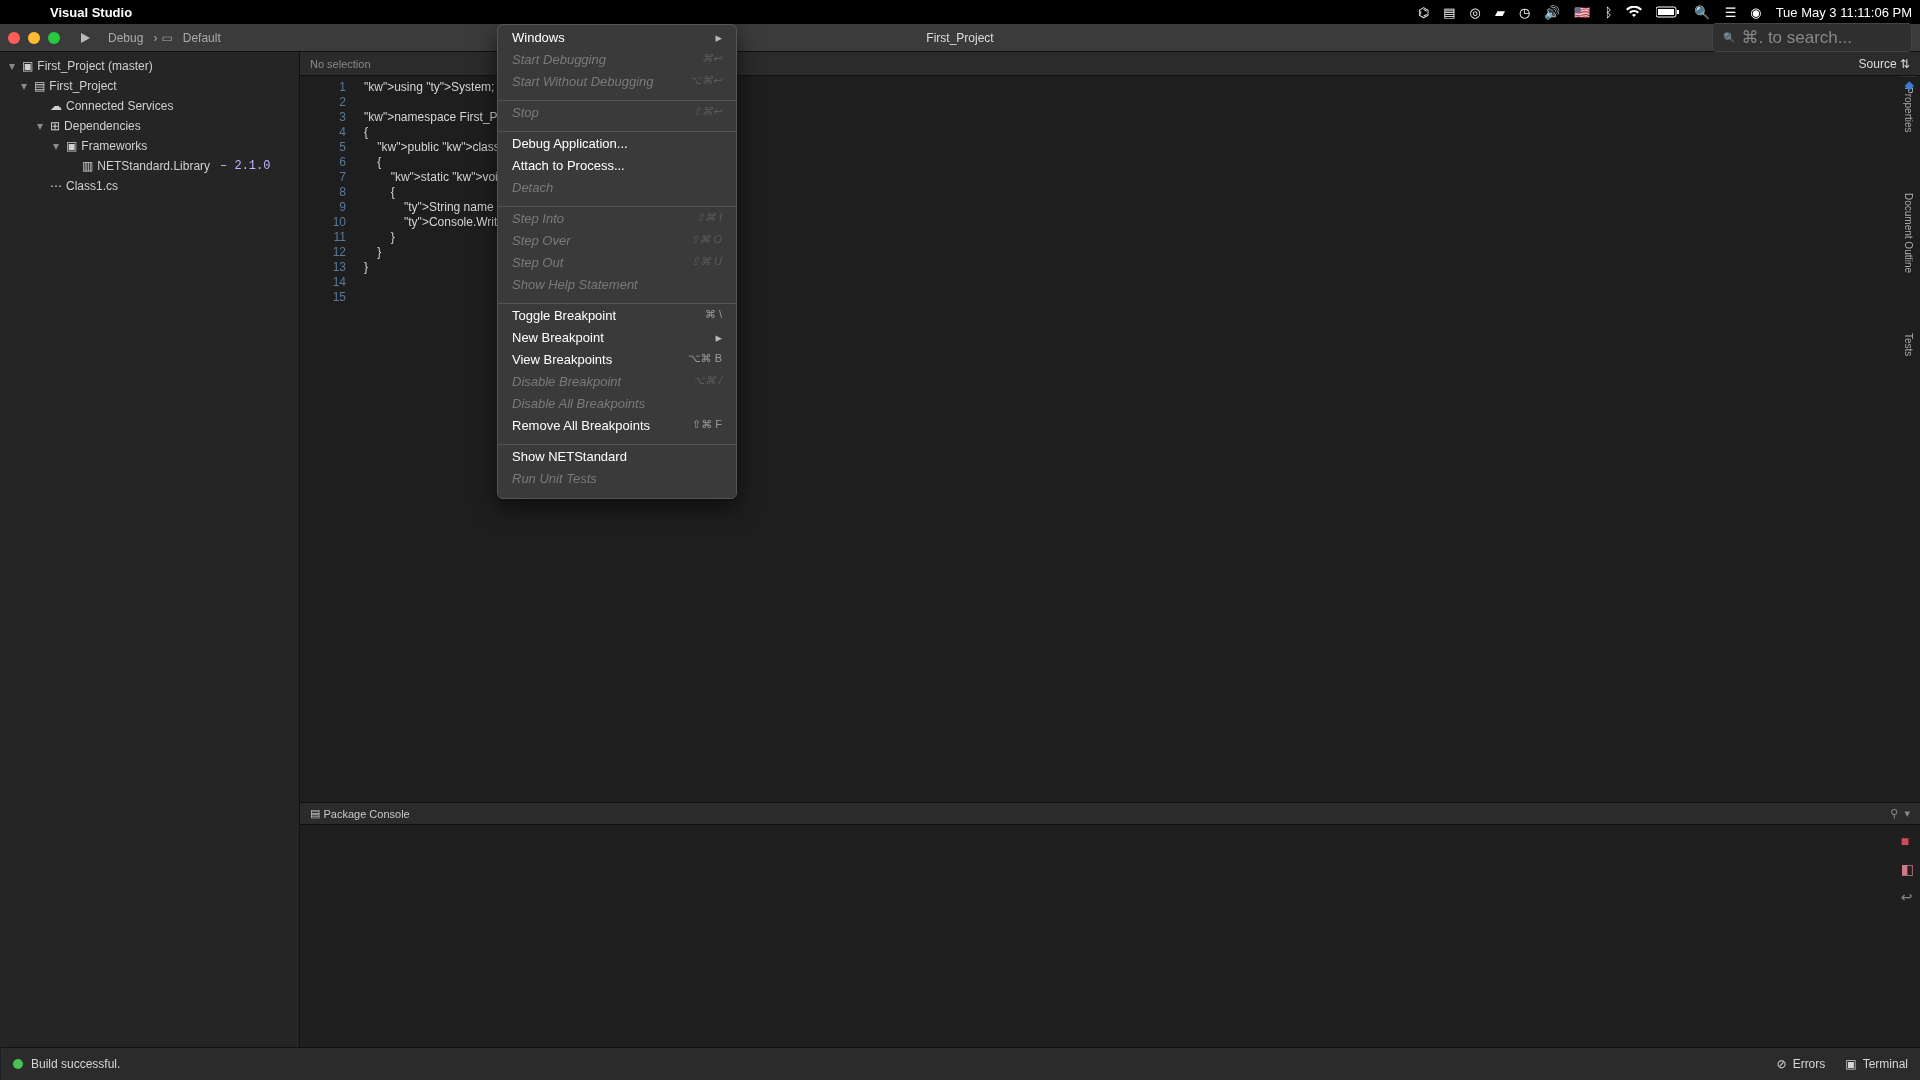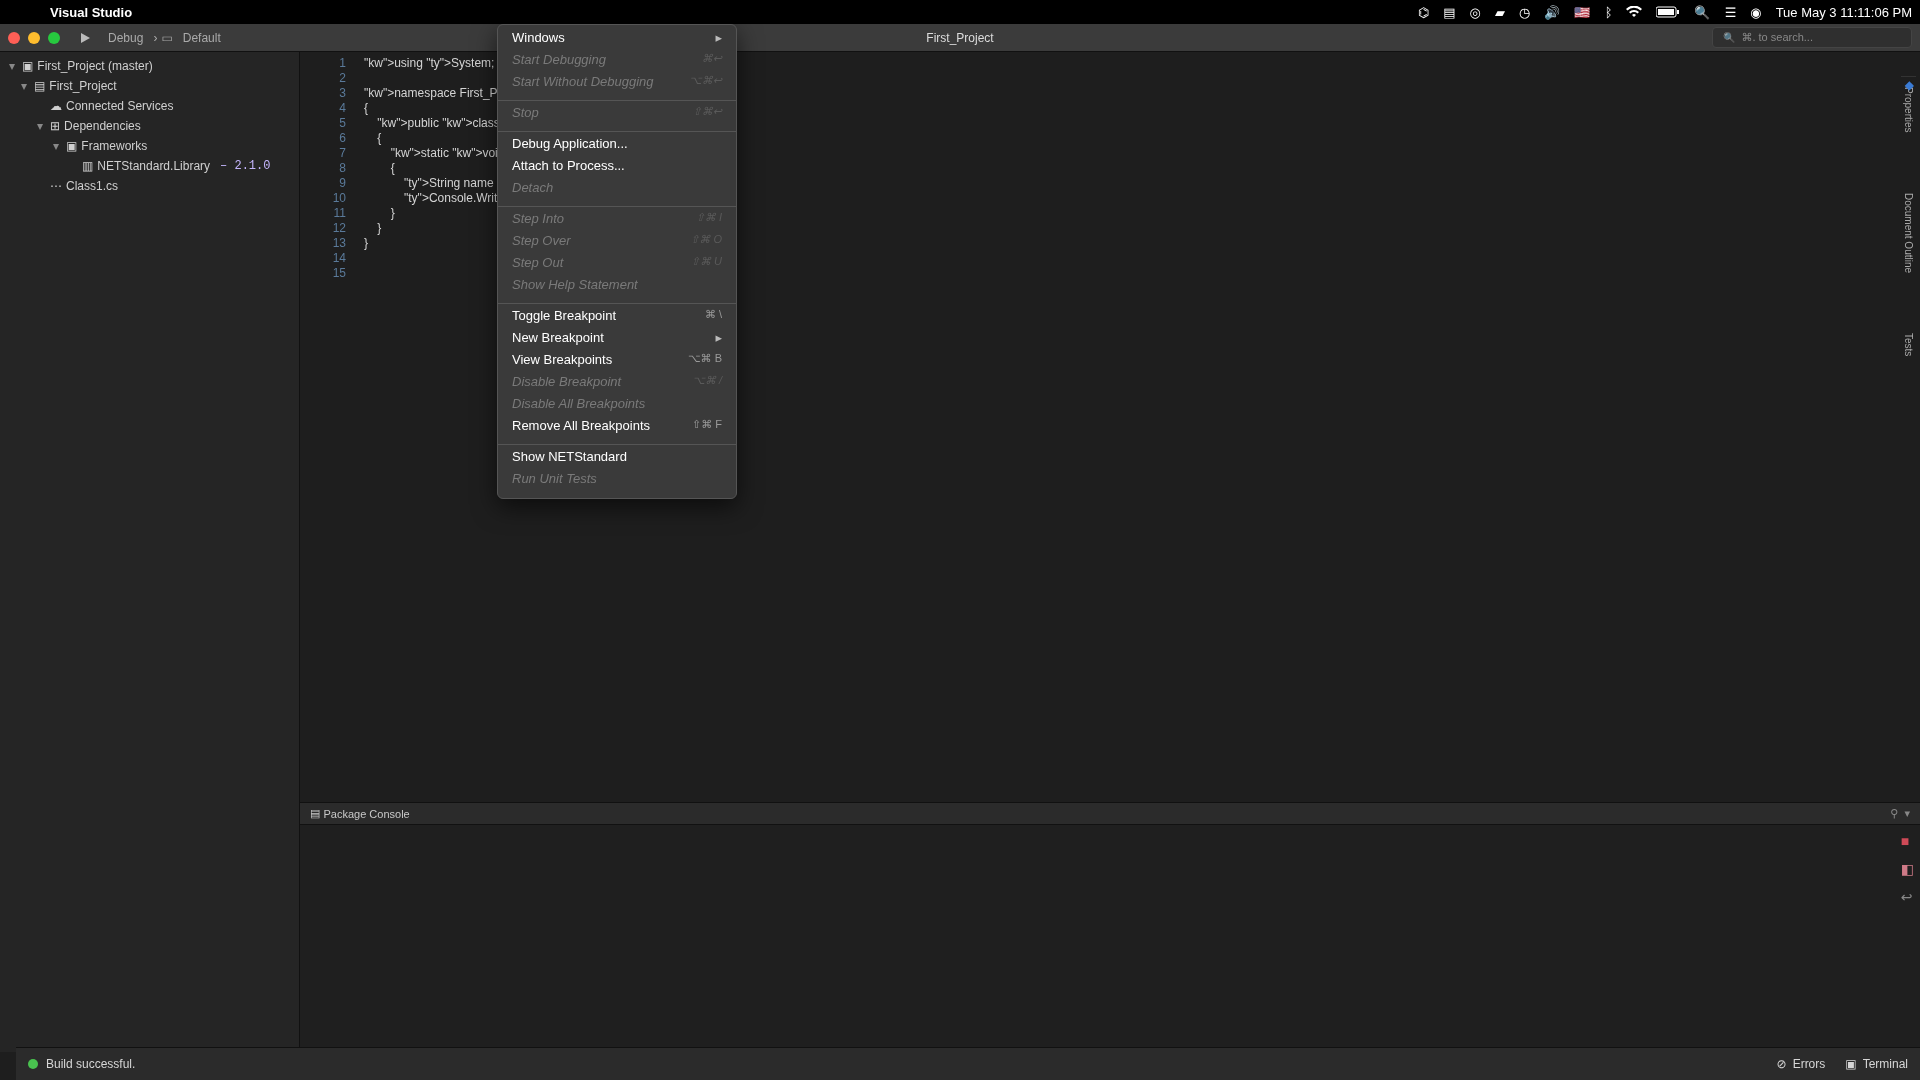--- a/index.html
+++ b/index.html
@@ -17,21 +17,21 @@
 
 
 .toolbar { height:28px; background:#3b3b3b; display:flex; align-items:center; padding:0 8px; color:#c8c8c8; font-size:12px; position:relative; border-bottom:1px solid #111; }
 .traffic { display:flex; gap:8px; margin-right:18px; }
 .dot { width:12px; height:12px; border-radius:50%; }
 .dot.r{background:#ff5f56;} .dot.y{background:#ffbd2e;} .dot.g{background:#27c93f;}
 .toolbar .run { margin-right:10px; color:#bbb; }
 .toolbar .crumb { display:flex; align-items:center; gap:4px; color:#aaa; }
 .toolbar .crumb .seg { padding:2px 6px; }
 .toolbar .title { position:absolute; left:50%; transform:translateX(-50%); color:#ddd; }
-.toolbar .search { margin-left:auto; background:#2f2f2f; border:1px solid #444; border-radius:4px; padding:3px 10px; color:#888; width:200px; font-size:11px; display:flex; align-items:center; gap:6px;}
+.toolbar .search { margin-left:auto; background:#2f2f2f; border:1px solid #444; border-radius:4px; padding:3px 10px; color:#888; width:200px; font-size:17px; display:flex; align-items:center; gap:6px;}
 .toolbar .search::before { content:"🔍"; font-size:10px; opacity:.7; }
 
 
 .workspace { position:absolute; top:52px; bottom:28px; left:0; right:0; display:flex; }
 .sidebar { width:300px; background:#252525; border-right:1px solid #111; padding-top:4px; font-size:12px; color:#d0d0d0; }
 .tree-row { display:flex; align-items:center; height:20px; padding-left:6px; gap:4px; }
 .tree-row .disc { color:#888; width:12px; display:inline-block; text-align:center; }
 .pad1{padding-left:18px;} .pad2{padding-left:34px;} .pad3{padding-left:50px;} .pad4{padding-left:66px;}
 .muted { color:#c4b5fd;font-family:Liberation Mono, monospace; }
 
@@ -48,21 +48,21 @@
 .diamond { color:#3a7bd5; position:absolute; right:6px; top:78px; }
 
 
 .panel { position:absolute; left:300px; right:0; bottom:28px; height:250px; background:#1f1f1f; border-top:1px solid #111; }
 .panel-head { height:22px; background:#2b2b2b; display:flex; align-items:center; padding:0 10px; color:#c8c8c8; font-size:11px; border-bottom:1px solid #111; }
 .panel-head .spacer{margin-left:auto;}
 .panel-side { position:absolute; right:6px; top:30px; display:flex; flex-direction:column; gap:12px; }
 .panel-side span { color:#cf4a57; font-size:14px; }
 
 
-.statusbar { position:absolute; left:16px; right:0; bottom:0; height:28px; background:#2b2b2b; display:flex; align-items:center; padding:16px 12px; font-size:12px; color:#d6d6d6; border-top:1px solid #111; }
+.statusbar { position:absolute; left:1px; right:0; bottom:0; height:28px; background:#2b2b2b; display:flex; align-items:center; padding:16px 12px; font-size:12px; color:#d6d6d6; border-top:1px solid #111; }
 .statusbar .okdot { width:10px;height:10px;border-radius:50%;background:#49c24f;margin-right:8px;}
 .statusbar .right { margin-left:auto; display:flex; align-items:center; gap:20px;}
 .statusbar .chip { display:flex; align-items:center; gap:6px; }
 
 
 .menu { position:absolute; top:24px; left:497px; width:240px; background:#3a3a3a; border:1px solid #555; border-radius:6px; box-shadow:0 8px 24px rgba(0,0,0,.6); padding:5px 0; z-index:100; font-size:13px; }
 .menu .mi { display:flex; align-items:flex-start; justify-content:space-between; height:22px; padding:0 14px; color:#fff; }
 .menu .mi.dis { color:#7a7a7a;font-style:italic; }
 .menu .mi .sc { color:#9a9a9a; font-size:11px; }
 .menu .mi.dis .sc { color:#5a5a5a; }
@@ -160,20 +160,24 @@
       <span class="muted" style="margin-left:6px;">– 2.1.0</span>
     </div>
     <div class="tree-row pad2">
       <span class="disc"> </span>
       <span>⋯</span>
       <span>Class1.cs</span>
     </div>
   </div>
 
   <div class="editor-area">
+    <div class="breadcrumb-bar">
+      <span>No selection</span>
+      <span class="src"><span>Source</span> ⇅</span>
+    </div>
     <div class="code">
       <div class="gutter" id="gutter">
           <div>1</div>
           <div>2</div>
           <div>3</div>
           <div>4</div>
           <div>5</div>
           <div>6</div>
           <div>7</div>
           <div>8</div>

